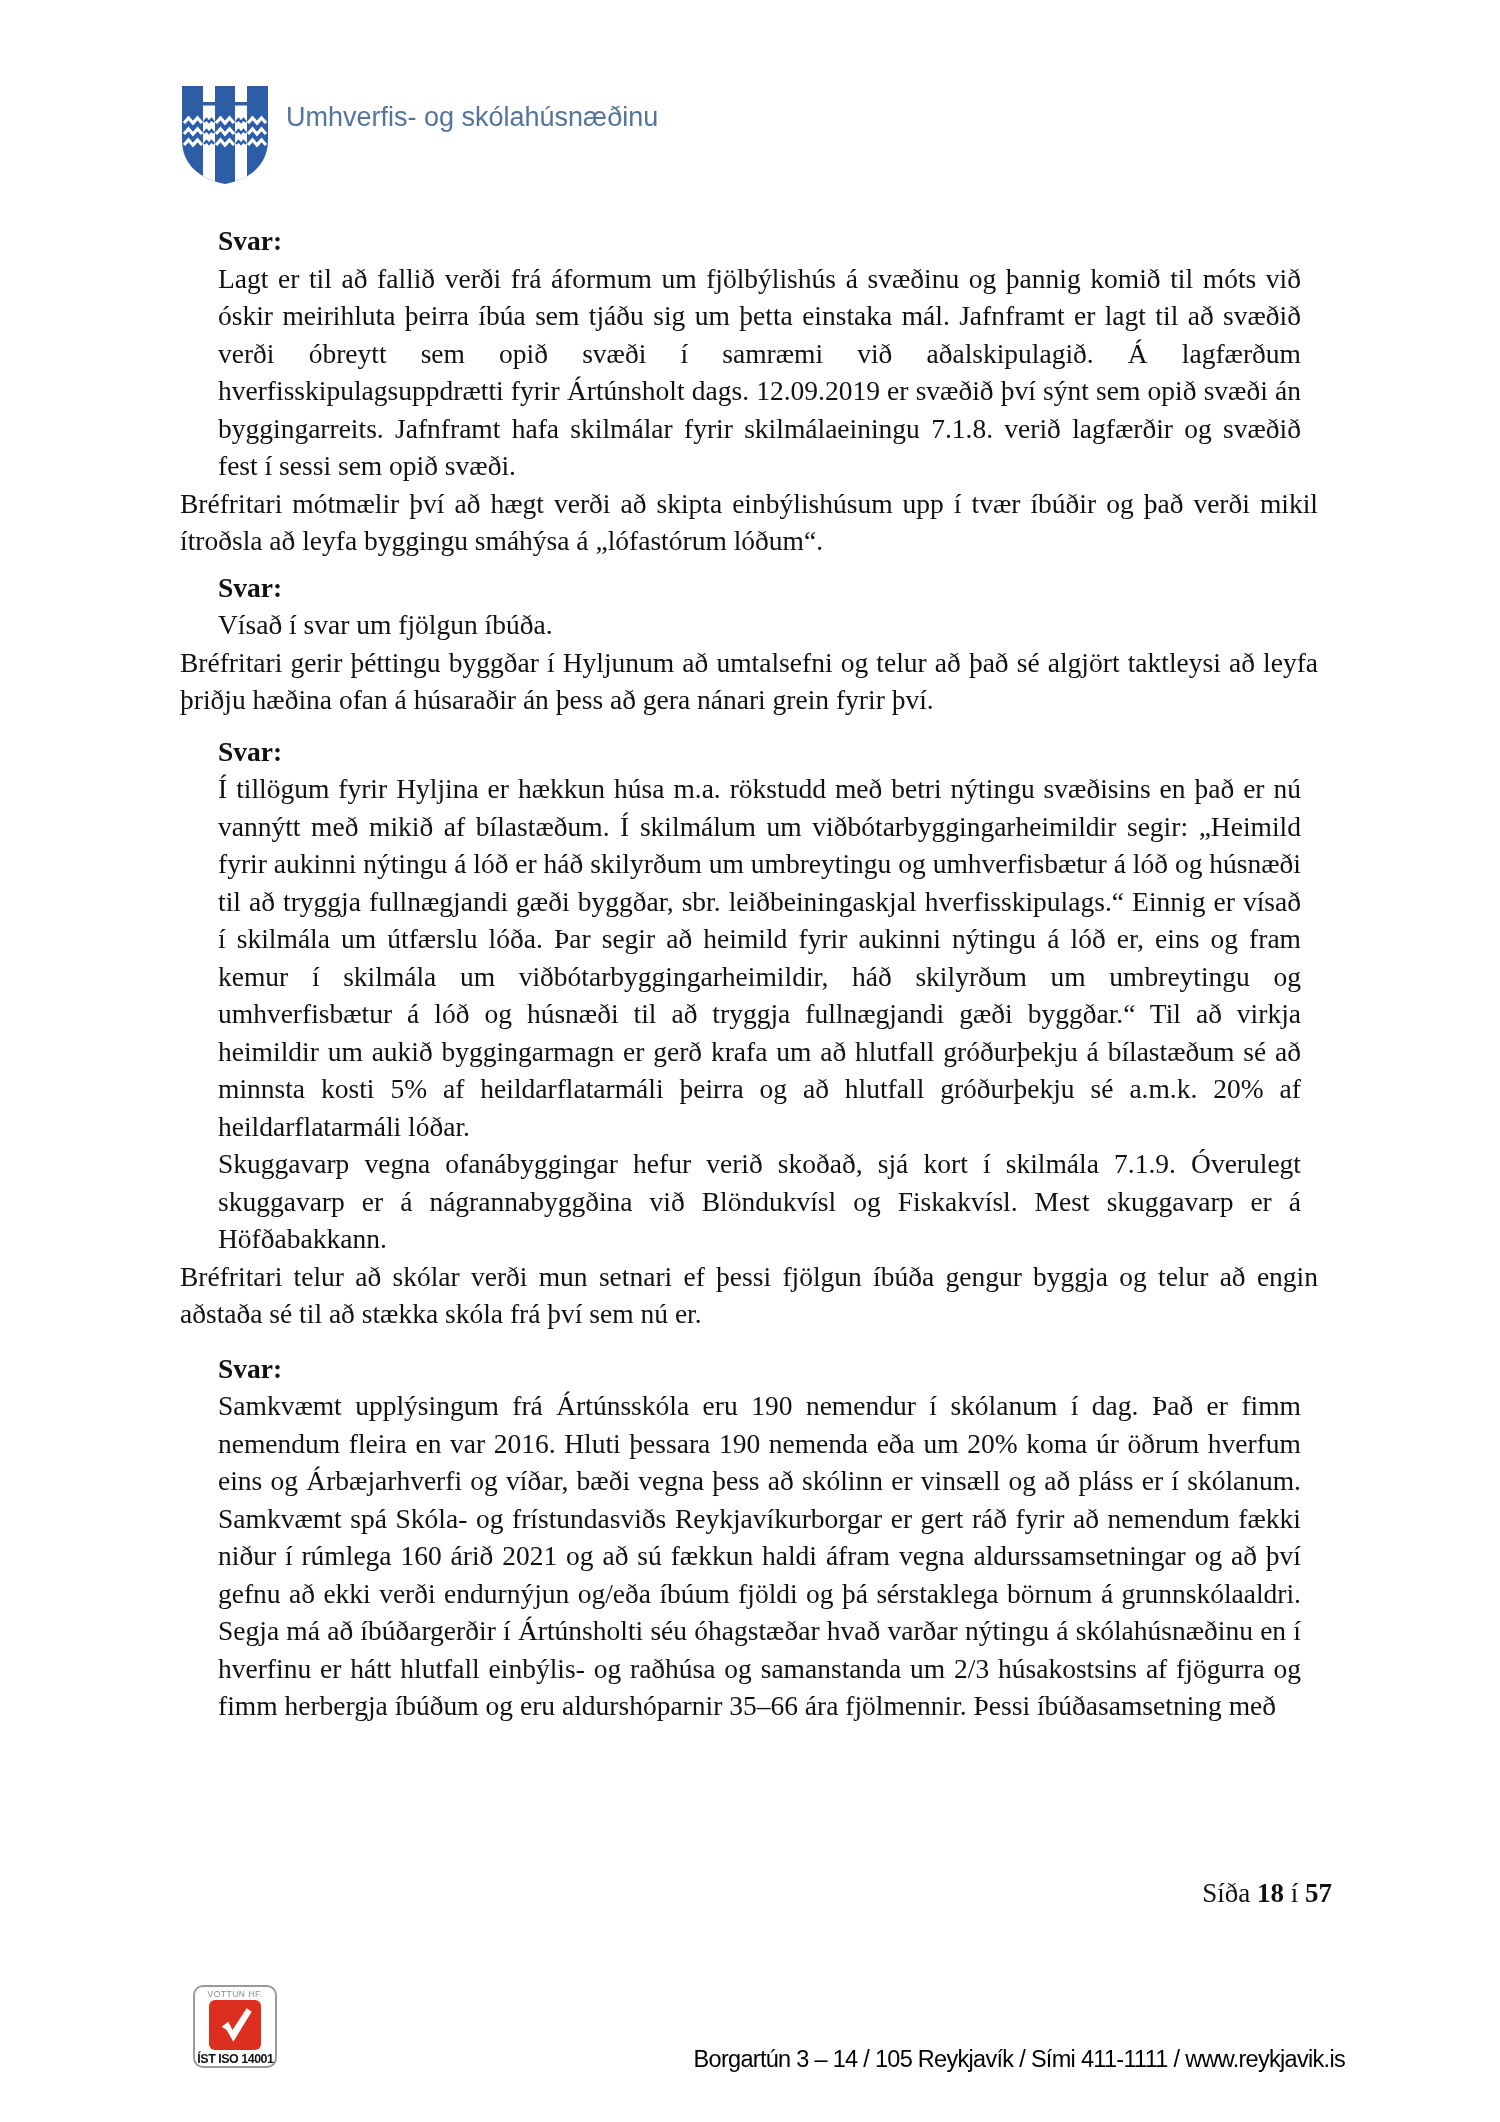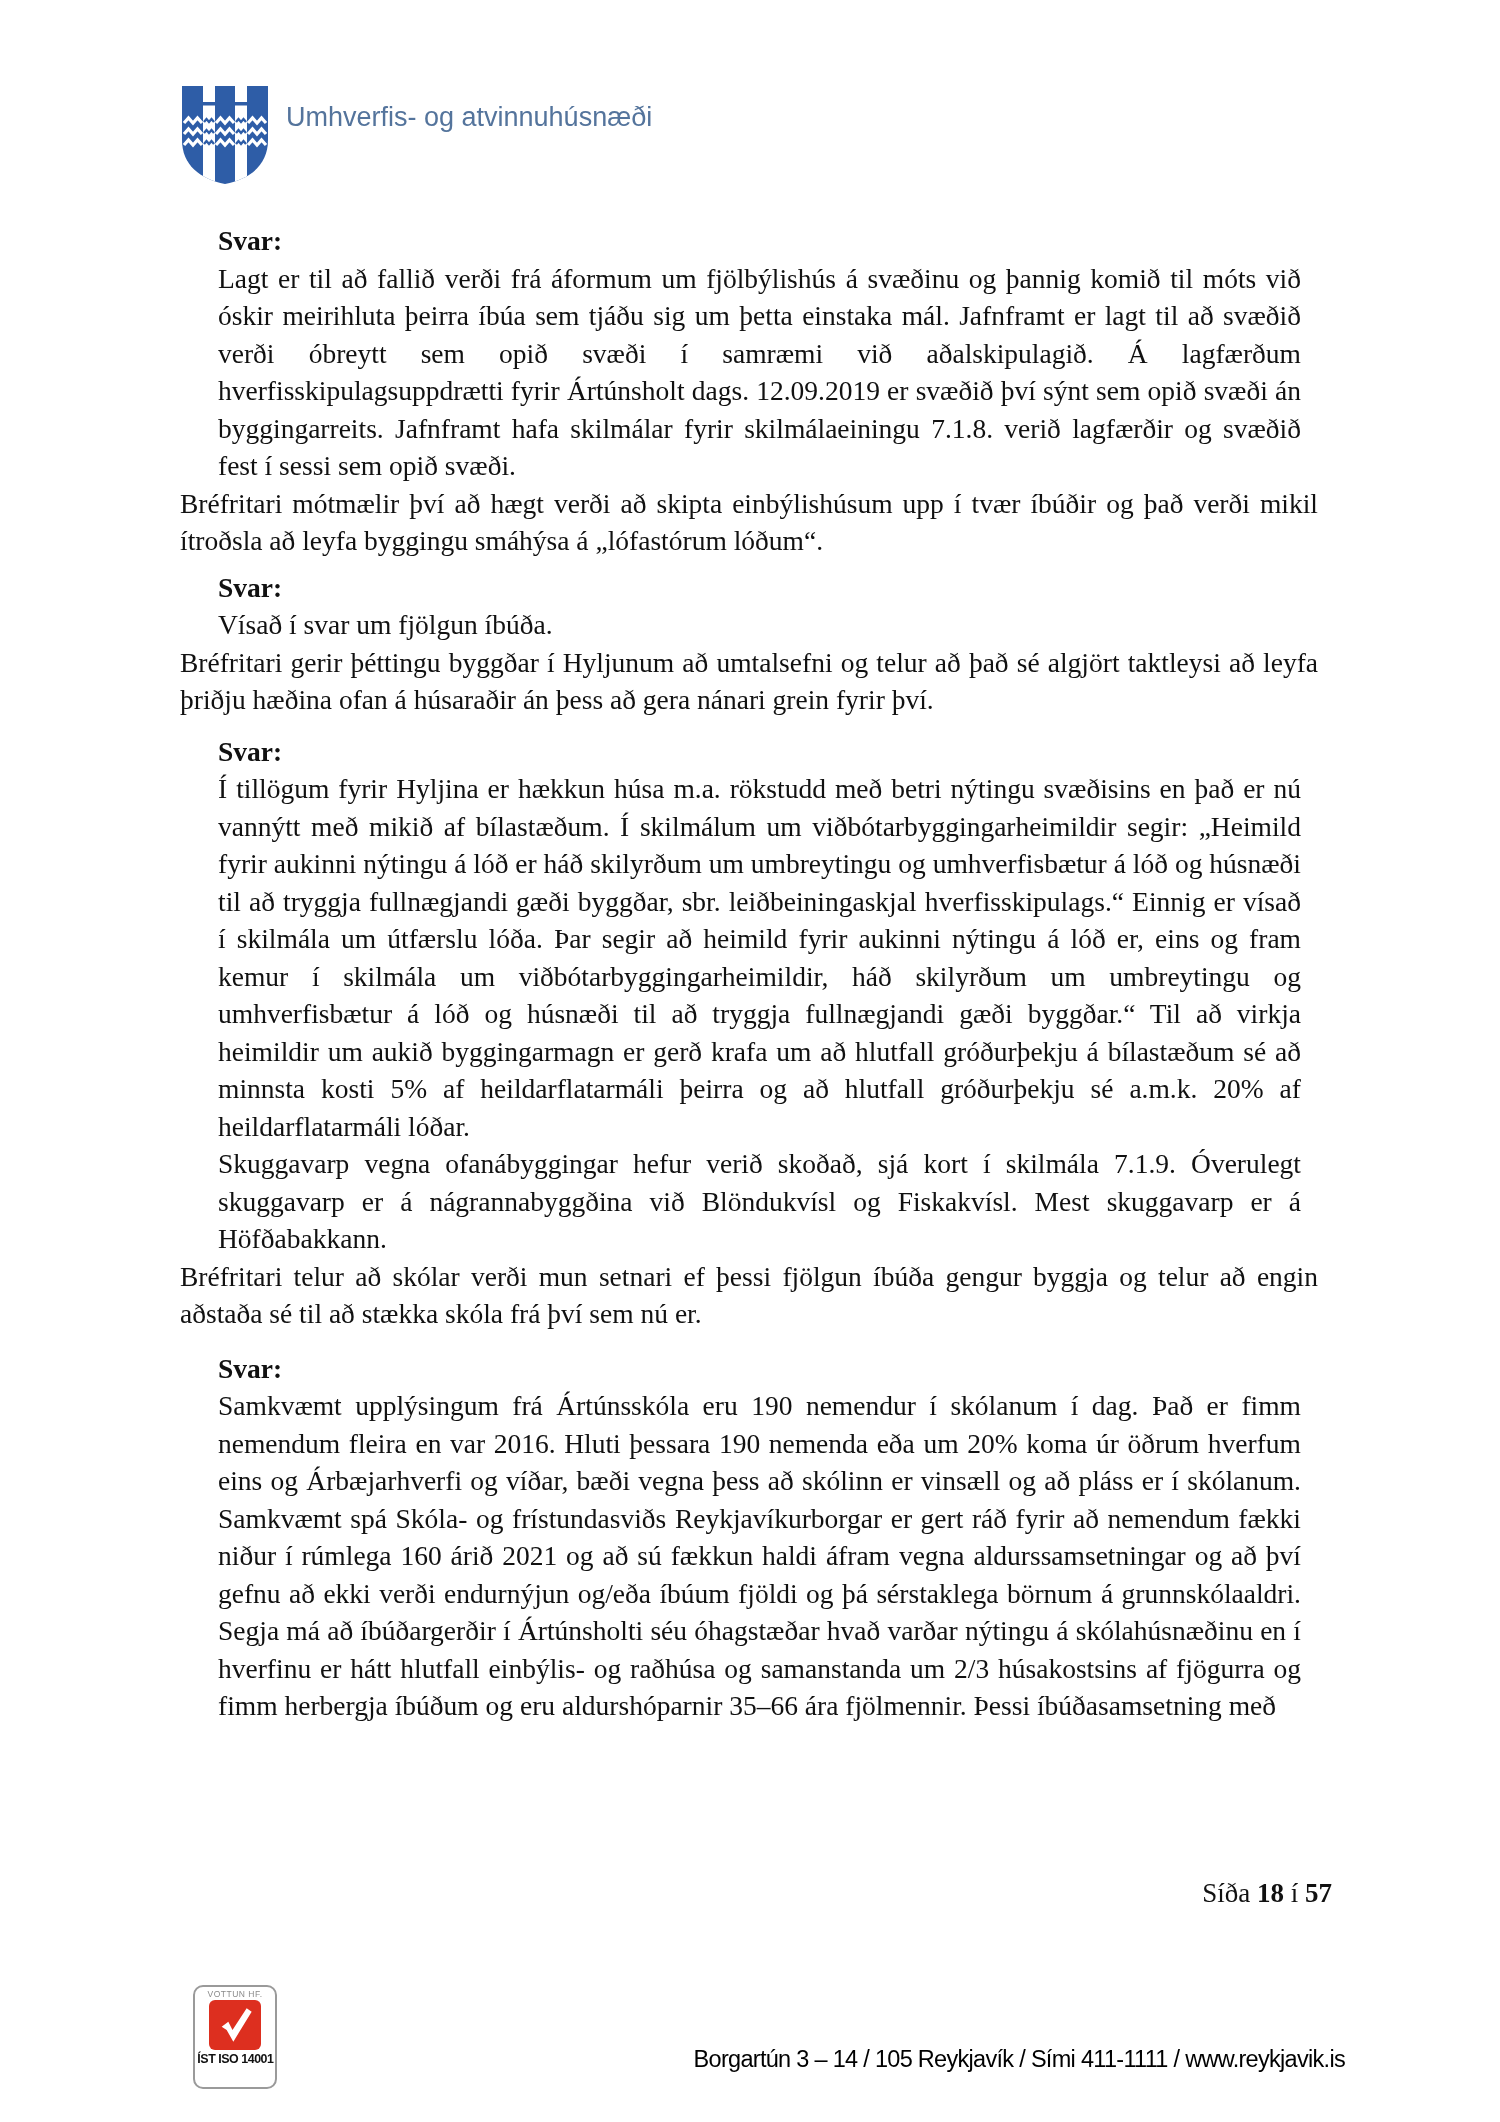--- a/index.html
+++ b/index.html
@@ -61,21 +61,21 @@
   .footer-address{
     position:absolute; top:2046px; right:155px;
     font-family:"Liberation Sans", sans-serif;
     font-size:23.5px; letter-spacing:-0.7px;
     color:#000000;
   }
 
   
   .iso-badge{
     position:absolute; left:193px; top:1985px;
-    width:84px; height:104px;
+    width:84px; height:83px;
     border:2px solid #9a9a9a; border-radius:10px;
     background:#ffffff;
     box-sizing:border-box;
     display:flex; flex-direction:column; align-items:center;
     font-family:"Liberation Sans", sans-serif;
   }
   .iso-top{
     font-size:8.5px; color:#8a8a8a; letter-spacing:0.5px;
     margin-top:2px; white-space:nowrap;
   }
@@ -127,21 +127,21 @@
             <path d="M23,48 l2.5,-3 2.5,3 2.5,-3 2.5,3"></path>
             <path d="M23,59 l2.5,-3 2.5,3 2.5,-3 2.5,3"></path>
             <path d="M55,37 l2.5,-3 2.5,3 2.5,-3 2.5,3"></path>
             <path d="M55,48 l2.5,-3 2.5,3 2.5,-3 2.5,3"></path>
             <path d="M55,59 l2.5,-3 2.5,3 2.5,-3 2.5,3"></path>
           </g>
         </g>
       </svg>
     </span>
     <div class="org">
-      <div class="org-dept">Umhverfis- og atvinnuhúsnæði</div>
+      <div class="org-dept">Umhverfis- og skólahúsnæðinu</div>
     </div>
   </header>
 
   <main class="doc-body">
 
     <section class="svar-block">
       <p class="svar-head">Svar:</p>
       <p>Lagt er til að fallið verði frá áformum um fjölbýlishús á svæðinu og þannig komið til móts við óskir meirihluta þeirra íbúa sem tjáðu sig um þetta einstaka mál. Jafnframt er lagt til að svæðið verði óbreytt sem opið svæði í samræmi við aðalskipulagið. Á lagfærðum hverfisskipulagsuppdrætti fyrir Ártúnsholt dags. 12.09.2019 er svæðið því sýnt sem opið svæði án byggingarreits. Jafnframt hafa skilmálar fyrir skilmálaeiningu 7.1.8. verið lagfærðir og svæðið fest í sessi sem opið svæði.</p>
     </section>
 

